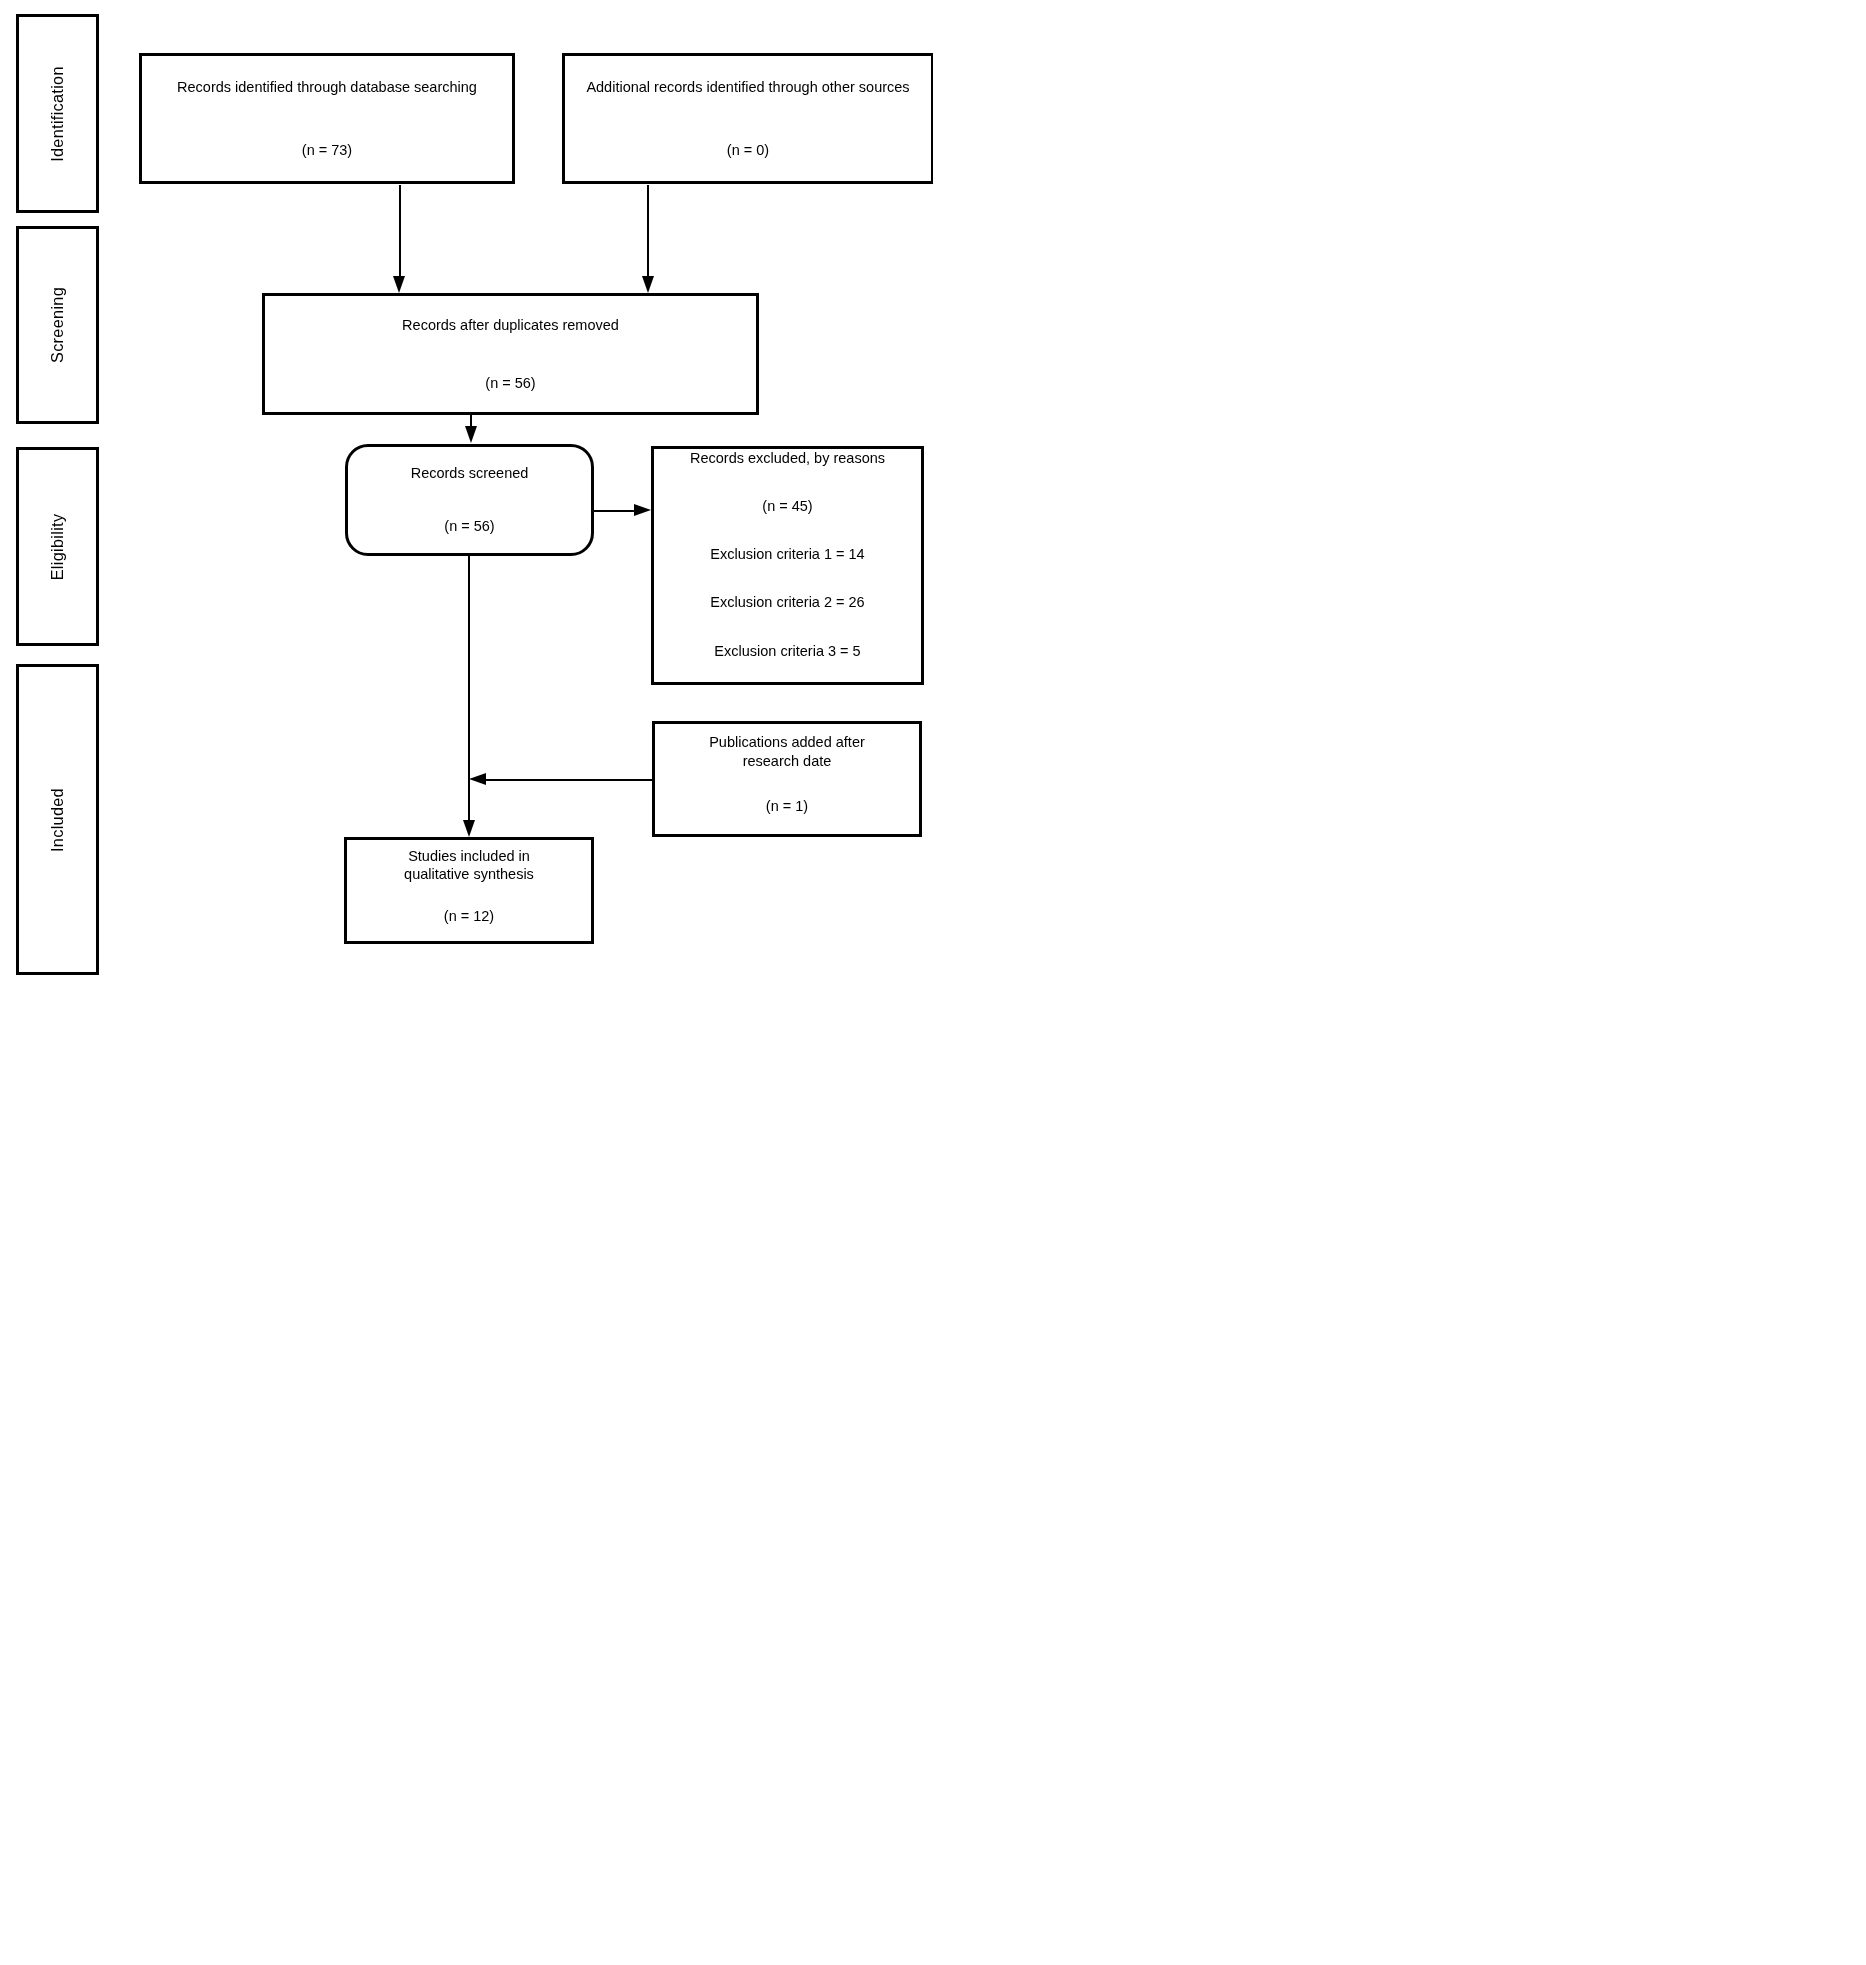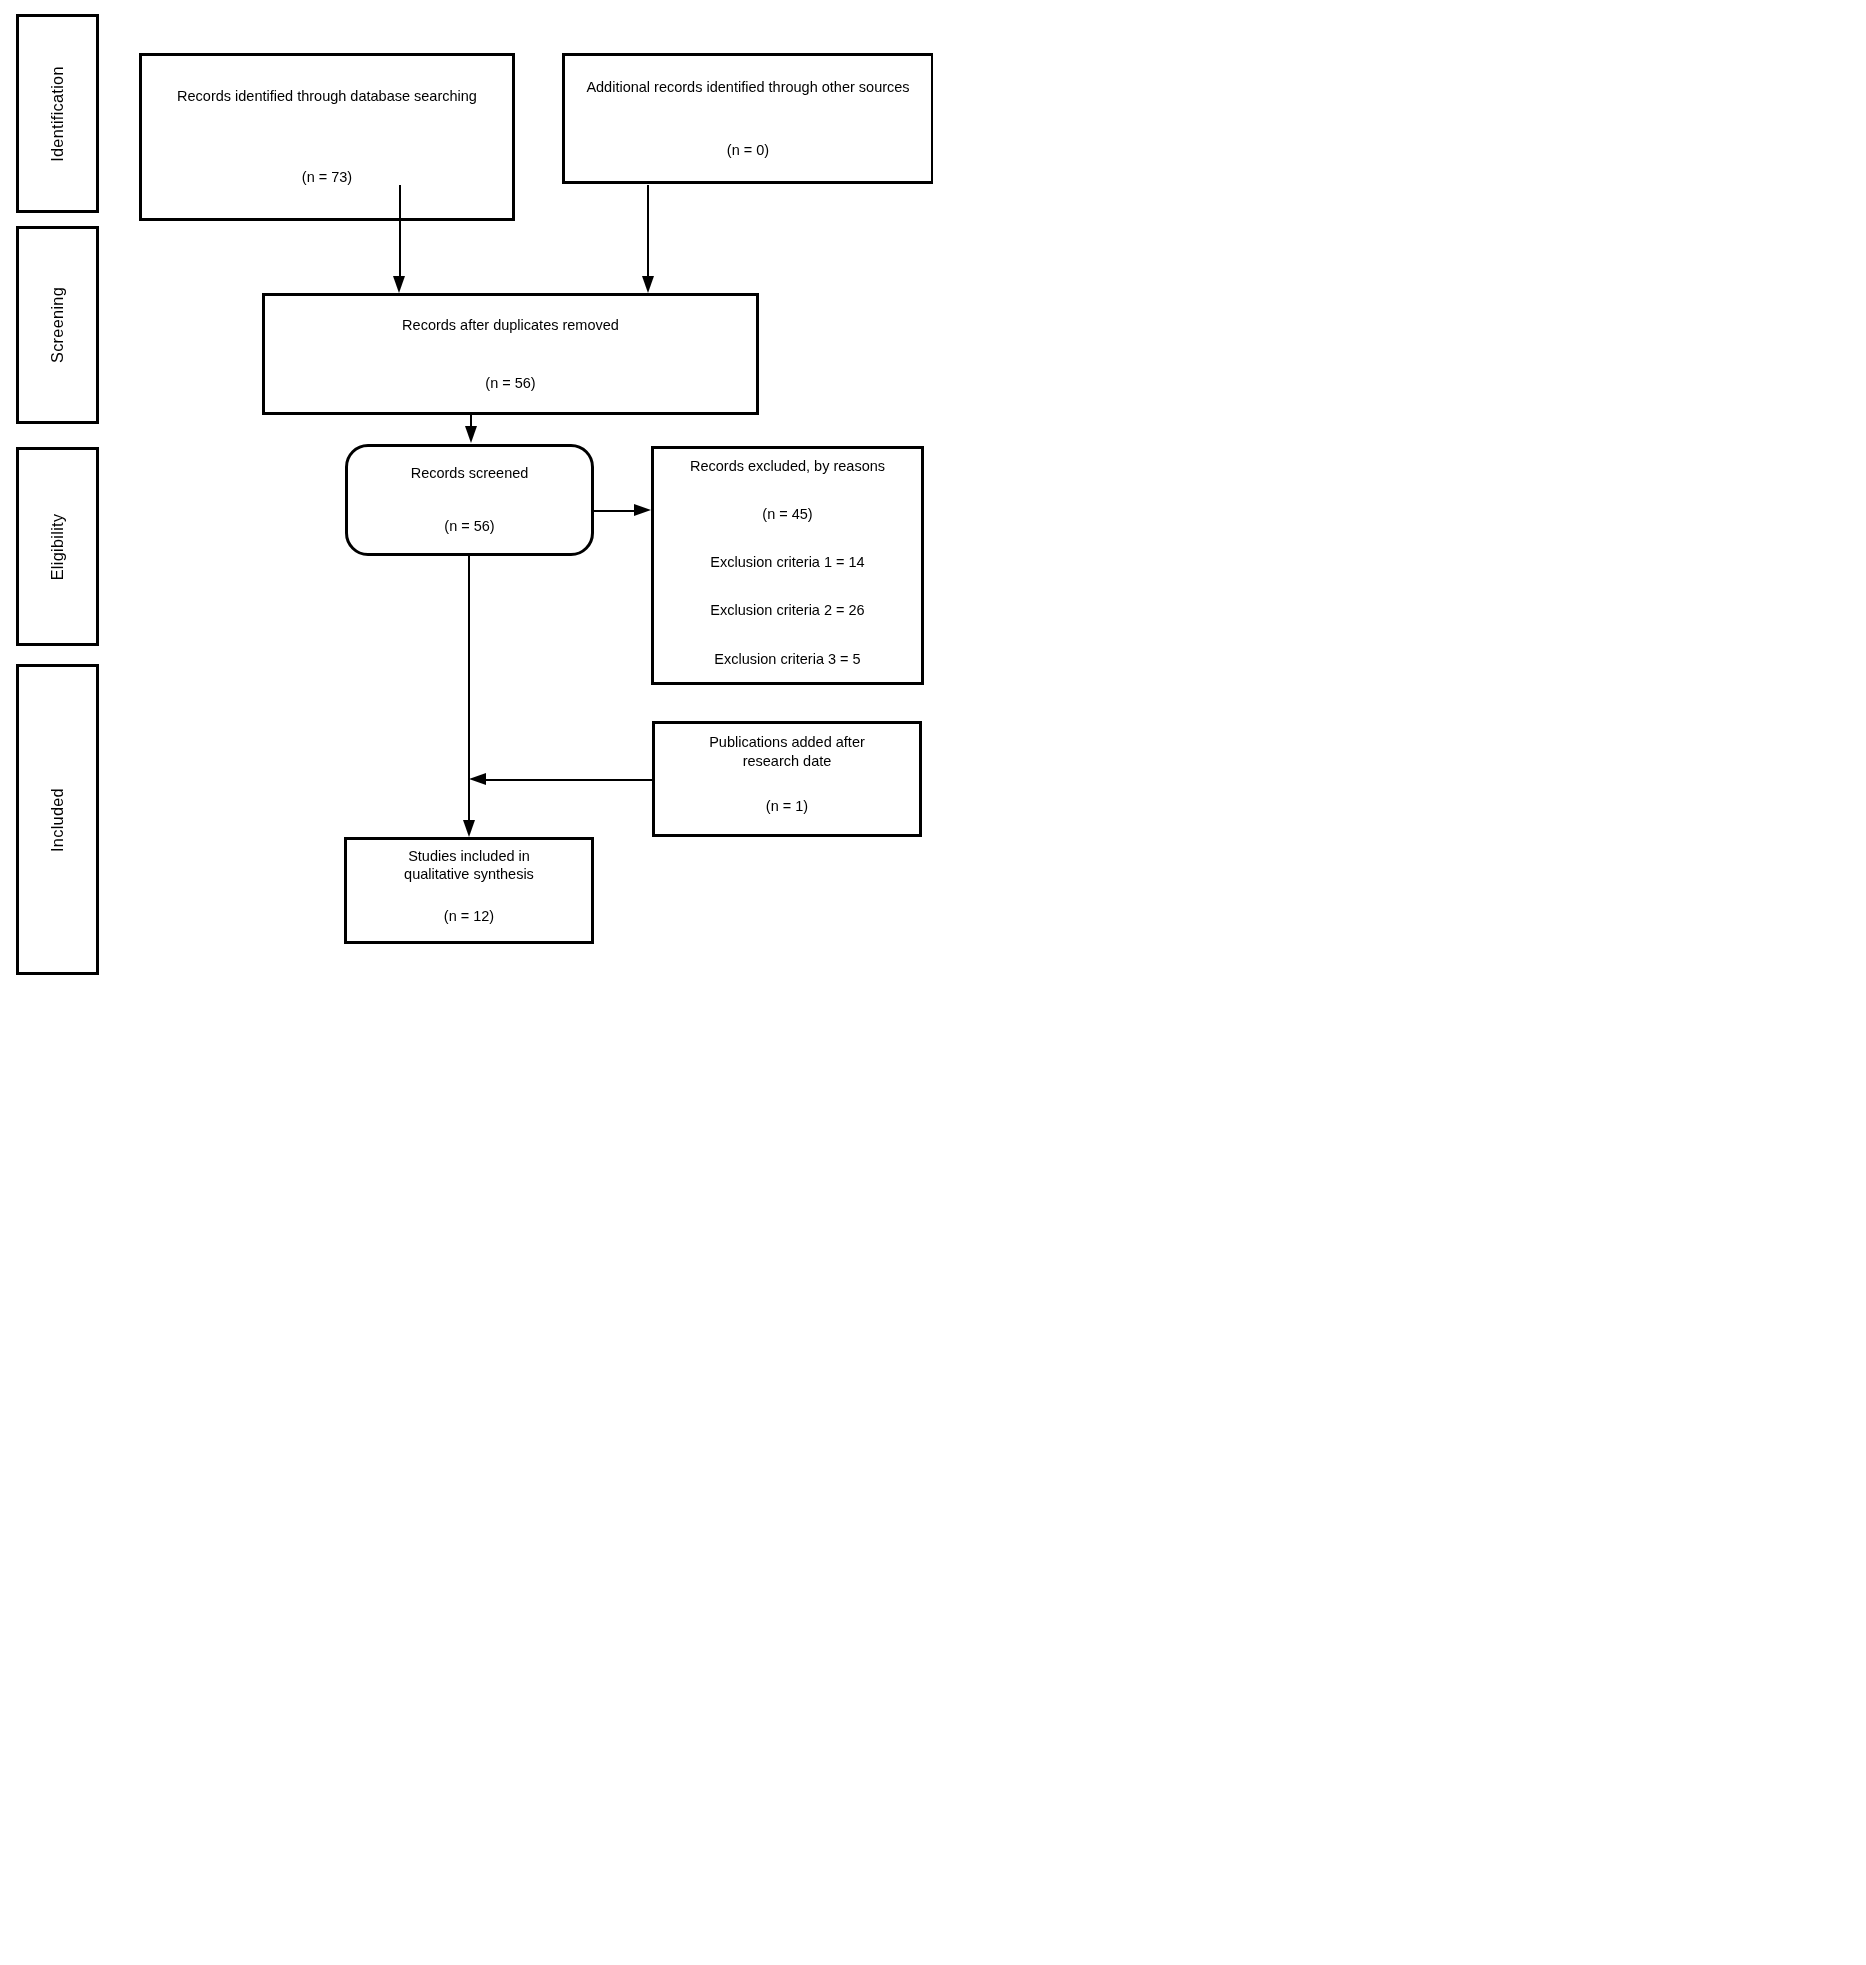--- a/index.html
+++ b/index.html
@@ -47,21 +47,21 @@
     top: 50%;
     left: 50%;
     transform: translate(-50%, -50%) rotate(-90deg);
     white-space: nowrap;
     font-size: 16.3px;
     font-weight: 400;
     letter-spacing: 0.3px;
   }
   .excludedbox {
     justify-content: flex-start;
-    padding-top: 8px;
+    padding-top: 0;
     gap: 30px;
   }
   .vline, .hline {
     position: absolute;
     background: #000000;
   }
   .vline { width: 2.3px; }
   .hline { height: 2.3px; }
   .ah-down {
     position: absolute;
@@ -83,21 +83,21 @@
     border-top: 6.4px solid transparent;
     border-bottom: 6.4px solid transparent;
     border-right: 17.4px solid #000000;
   }
   
   #stage-identification { left: 15.7px; top: 14px;  width: 83px; height: 199px; }
   #stage-screening      { left: 15.7px; top: 226px; width: 83px; height: 198px; }
   #stage-eligibility    { left: 15.7px; top: 447px; width: 83px; height: 199px; }
   #stage-included       { left: 15.7px; top: 664px; width: 83px; height: 311px; }
   
-  #box-identified   { left: 139px;  top: 53px;   width: 376px; height: 168px; text-align: right; }
+  #box-identified   { left: 139px;  top: 53px;   width: 376px; height: 131px; text-align: right; }
   #box-additional   { left: 550px;  top: 53px;   width: 372px; height: 131px; margin-left: 12px; }
   #box-duplicates   { left: 262px;  top: 293px;  width: 497px; height: 122px; }
   #box-screened     { left: 345px;  top: 444px;  width: 249px; height: 112px; border-radius: 23px; }
   #box-excluded     { left: 651px; top: 446px;  width: 273px; height: 239px; }
   #box-publications { left: 652px; top: 721px; width: 270px; height: 116px; }
   #box-studies      { left: 344px;  top: 837px; width: 250px; height: 107px; }
   #box-identified .title   { max-width: 302px; }
   #box-additional .title   { max-width: 325px; }
   #box-publications .title { max-width: 192px; }
   #box-studies .title      { max-width: 169px; }

